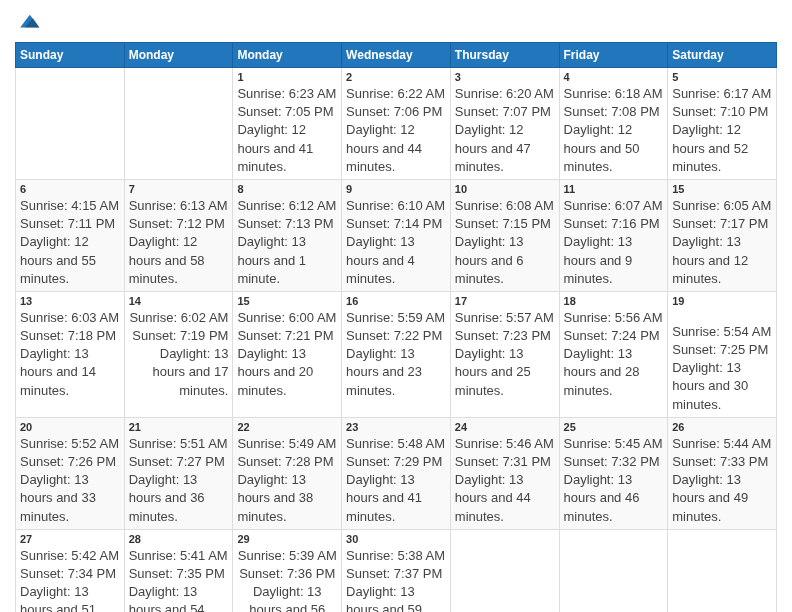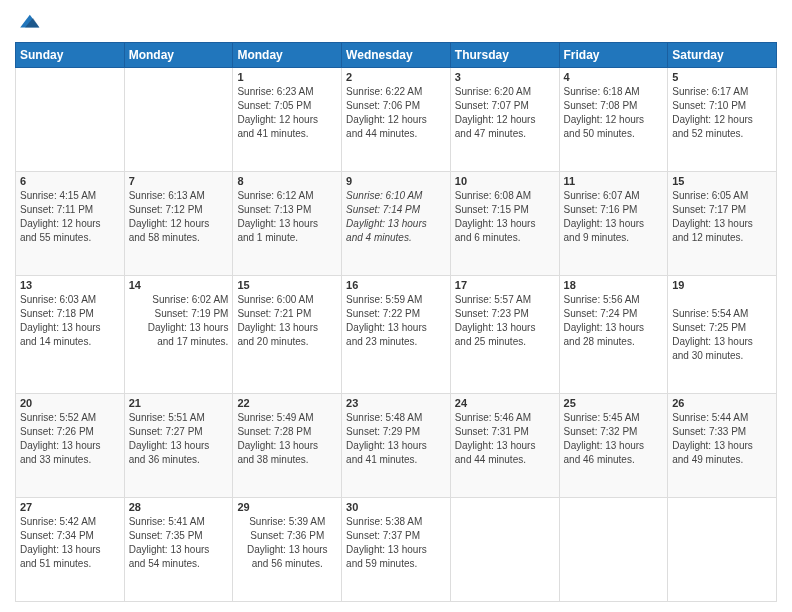--- a/index.html
+++ b/index.html
@@ -82,21 +82,21 @@
       background: #f9f9f9;
     }
     .day-number {
       font-size: 11px;
       font-weight: bold;
       color: #333;
       display: block;
       margin-bottom: 2px;
     }
     .day-info {
-      font-size: 10px;
+      font-size: 13px;
       line-height: 1.4;
       color: #444;
     }
     td.empty {
       background: #fff;
     }
   </style>
 </head>
 <body>
 
@@ -183,21 +183,21 @@
 Daylight: 12 hours and 58 minutes.</div>
           </td>
           <td>
             <span class="day-number">8</span>
             <div class="day-info" style="white-space: pre-line;">Sunrise: 6:12 AM
 Sunset: 7:13 PM
 Daylight: 13 hours and 1 minute.</div>
           </td>
           <td>
             <span class="day-number">9</span>
-            <div class="day-info" style="white-space: pre-line; font-style: italic;">Sunrise: 6:10 AM
+            <div class="day-info" style="white-space: pre-line;">Sunrise: 6:10 AM
 Sunset: 7:14 PM
 Daylight: 13 hours and 4 minutes.</div>
           </td>
           <td>
             <span class="day-number">10</span>
             <div class="day-info" style="white-space: pre-line;">Sunrise: 6:08 AM
 Sunset: 7:15 PM
 Daylight: 13 hours and 6 minutes.</div>
           </td>
           <td>

